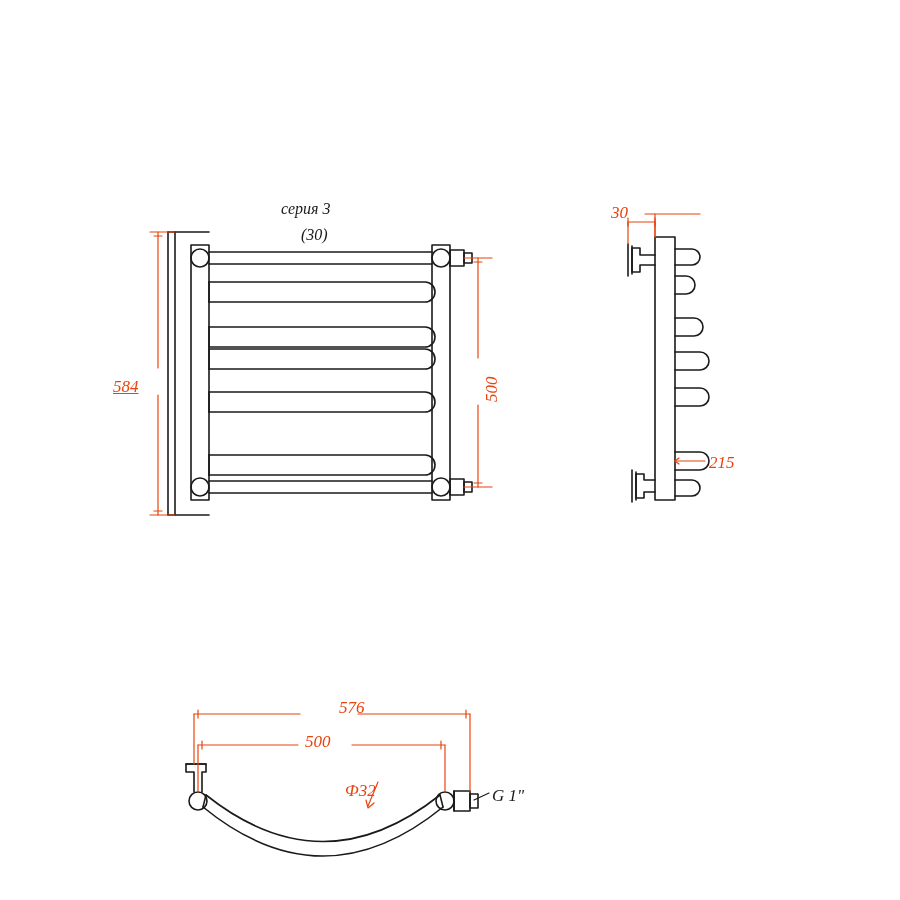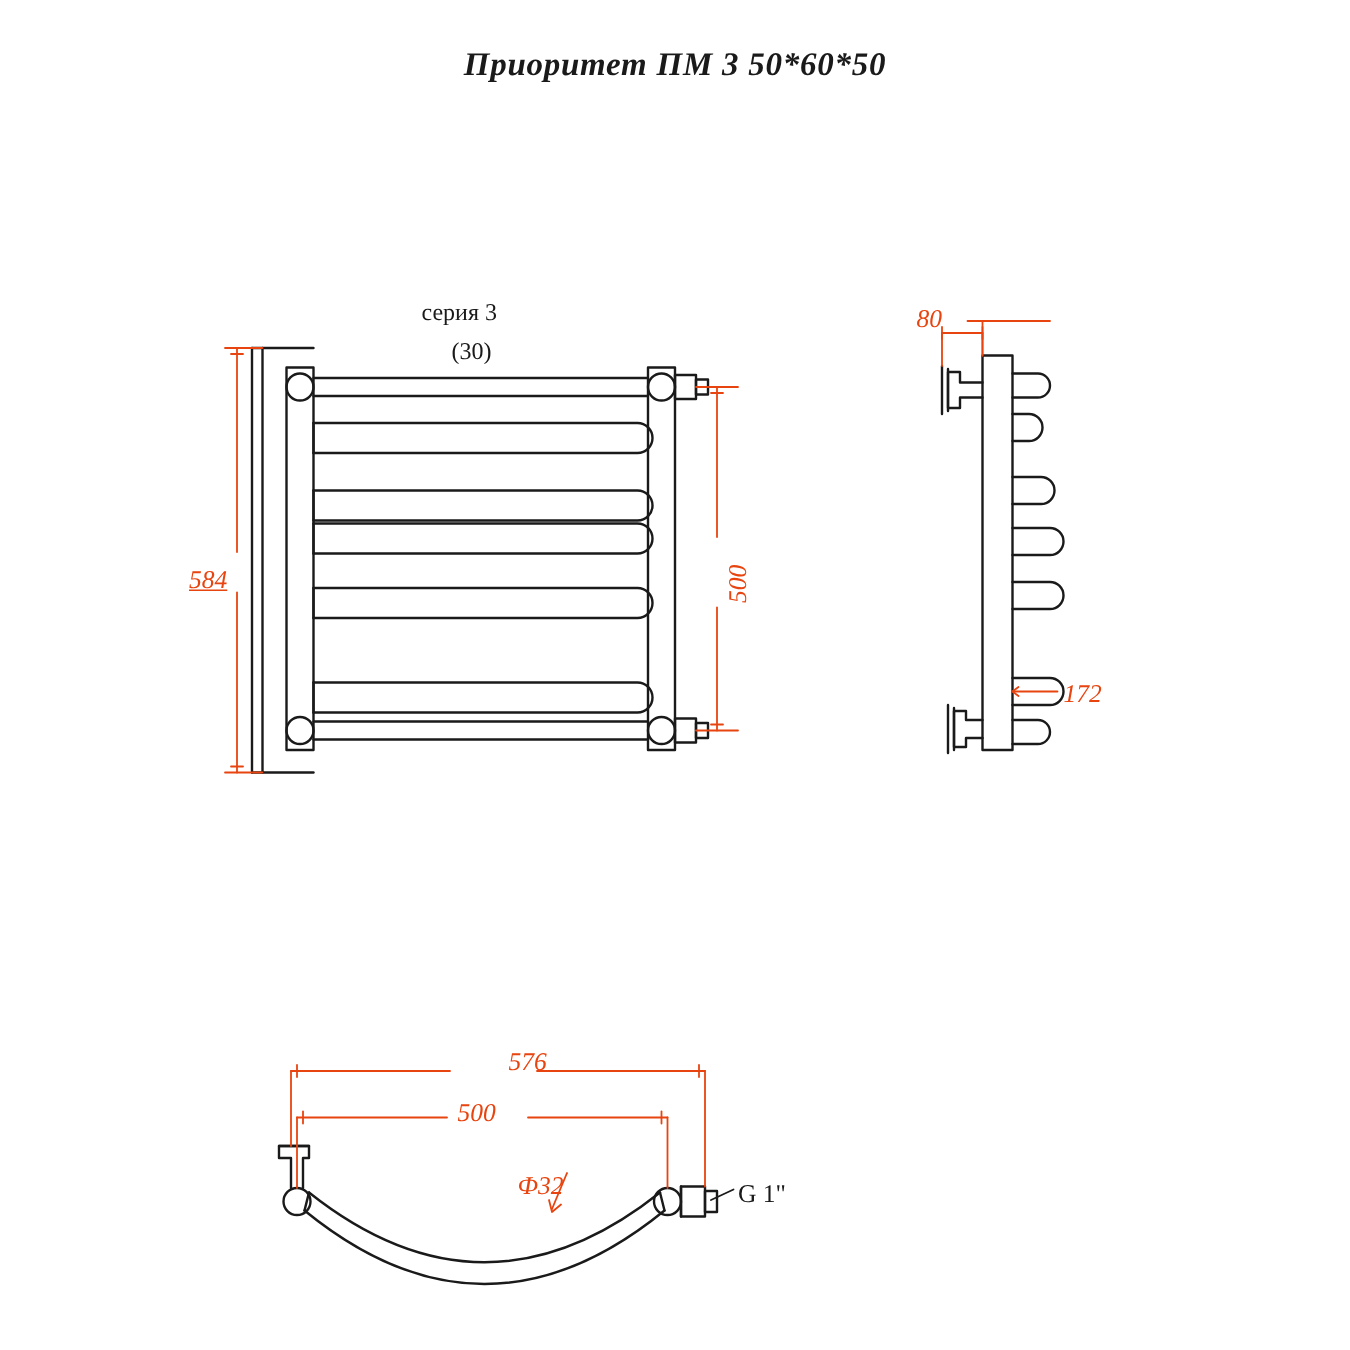--- a/index.html
+++ b/index.html
@@ -24,20 +24,21 @@
     font-family: "Liberation Serif", serif;
     font-weight: bold;
     font-style: italic;
     font-size: 22px;
     color: #1a1a1a;
     letter-spacing: 0.5px;
   }
   .lbl {
     position: absolute;
     font-family: "Liberation Serif", serif;
+    font-style: italic;
     font-size: 16px;
     color: #1a1a1a;
     white-space: nowrap;
   }
   .dim {
     position: absolute;
     font-family: "Liberation Serif", serif;
     font-style: italic;
     font-size: 17px;
     color: #e8440f;
@@ -54,29 +55,28 @@
     transform-origin: left top;
   }
   svg { position: absolute; left: 0; top: 0; }
   svg, svg * { shape-rendering: geometricPrecision; }
 </style>
 </head>
 <body>
 
 <div id="page">
 
-  <div class="title">Приоритет ПМ 3 50*60*50</div>
 
   <div class="lbl" style="left:281px; top:200px;">серия 3</div>
   <div class="lbl" style="left:301px; top:226px;">(30)</div>
-  <div class="dim" style="left:126px; top:377px;text-decoration:underline;">584</div>
+  <div class="dim" style="left:113px; top:377px;text-decoration:underline;">584</div>
   <div class="dim-v" style="left:482px; top:402px;">500</div>
 
-  <div class="dim" style="left:611px; top:203px;">80</div>
-  <div class="dim" style="left:709px; top:453px;">172</div>
+  <div class="dim" style="left:611px; top:203px;">30</div>
+  <div class="dim" style="left:709px; top:453px;">215</div>
 
   <div class="dim" style="left:307px; top:698px;margin-left:32px;">576</div>
   <div class="dim" style="left:305px; top:732px;">500</div>
   <div class="dim" style="left:345px; top:763px;margin-top:18px;">Ф32</div>
   <div class="lbl" style="left:492px; top:786px; font-size:17px;">G 1"</div>
 
   <svg width="900" height="900" viewBox="0 0 900 900">
     <g fill="none" stroke="#1a1a1a" stroke-width="1.6" stroke-linecap="round" stroke-linejoin="round">
 
       <g>

